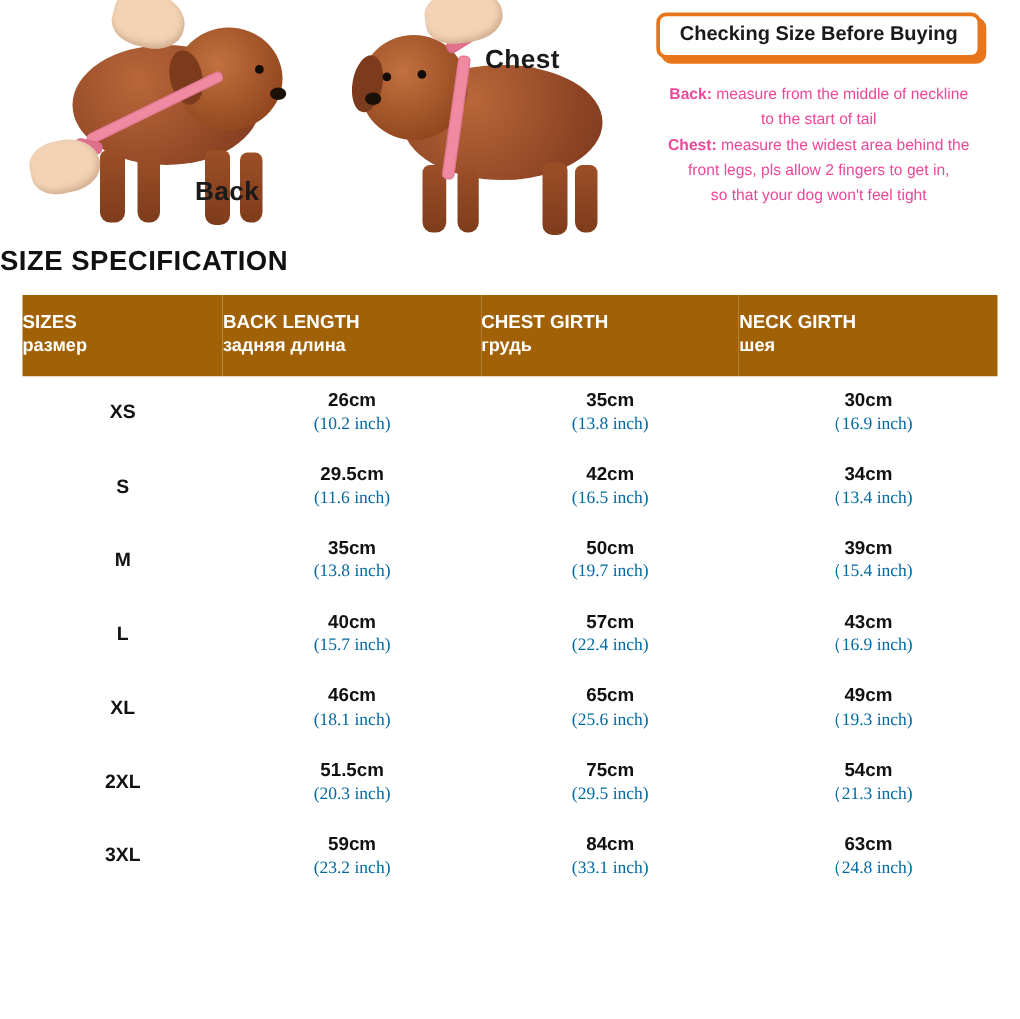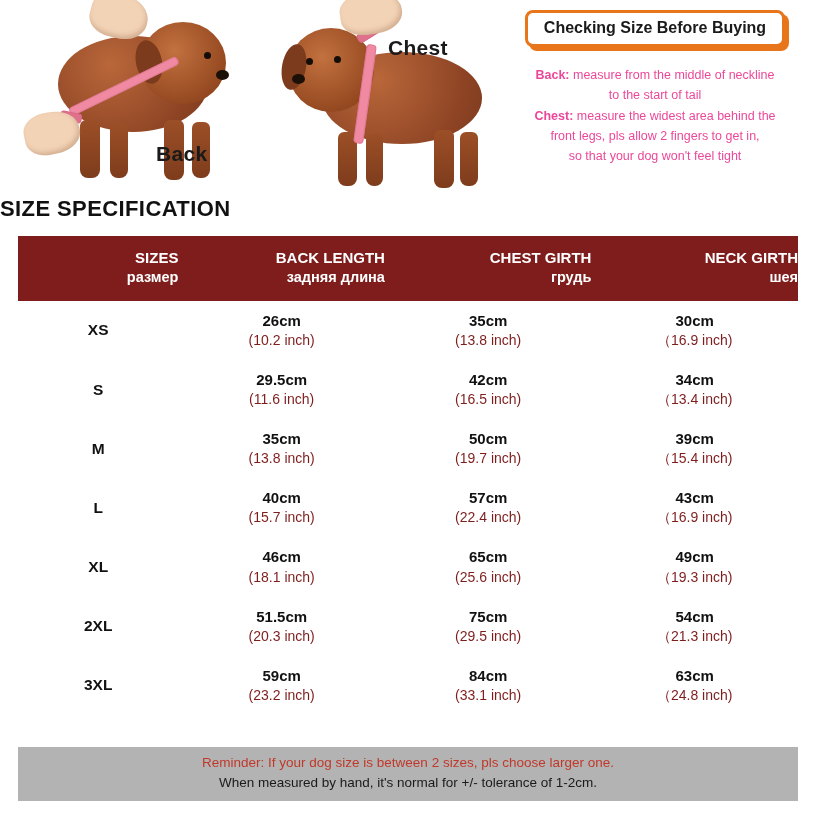--- a/index.html
+++ b/index.html
@@ -141,27 +141,27 @@
   }
 
   
   .size-table {
     margin: 14px auto 0 auto;
     width: 780px;
     border-collapse: collapse;
     table-layout: fixed;
   }
   .size-table thead th {
-    background: #7f1d1d;
+    background: #a16207;
     color: #ffffff;
     padding: 12px 0 13px 0;
     font-size: 15px;
     font-weight: 700;
     line-height: 1.35;
-    text-align: right;
+    text-align: left;
     border: none;
   }
   .size-table thead th .th-sub {
     display: block;
     font-size: 14.5px;
     font-weight: 700;
   }
   .size-table td {
     text-align: center;
     padding: 10px 0 10px 0;
@@ -177,22 +177,23 @@
   }
   .cell-cm {
     font-size: 15px;
     font-weight: 700;
     color: #111111;
     line-height: 1.35;
   }
   .cell-in {
     font-size: 14px;
     font-weight: 400;
-    color: #7f1d1d;
+    color: #0369a1;
     line-height: 1.35;
+    font-family: Liberation Serif, serif;
   }
 
   
   .footer {
     position: absolute;
     left: 18px;
     bottom: 14px;
     width: 780px;
     background: #b3b3b3;
     padding: 6px 0 8px 0;
@@ -409,18 +410,14 @@
           <div class="cell-in">(33.1 inch)</div>
         </td>
         <td>
           <div class="cell-cm">63cm</div>
           <div class="cell-in">（24.8 inch)</div>
         </td>
       </tr>
     </tbody>
   </table>
 
-  <div class="footer">
-    <div class="footer-line1">Reminder: If your dog size is between 2 sizes, pls choose larger one.</div>
-    <div class="footer-line2">When measured by hand, it's normal for +/- tolerance of 1-2cm.</div>
-  </div>
 
 </div>
 
 </body></html>

